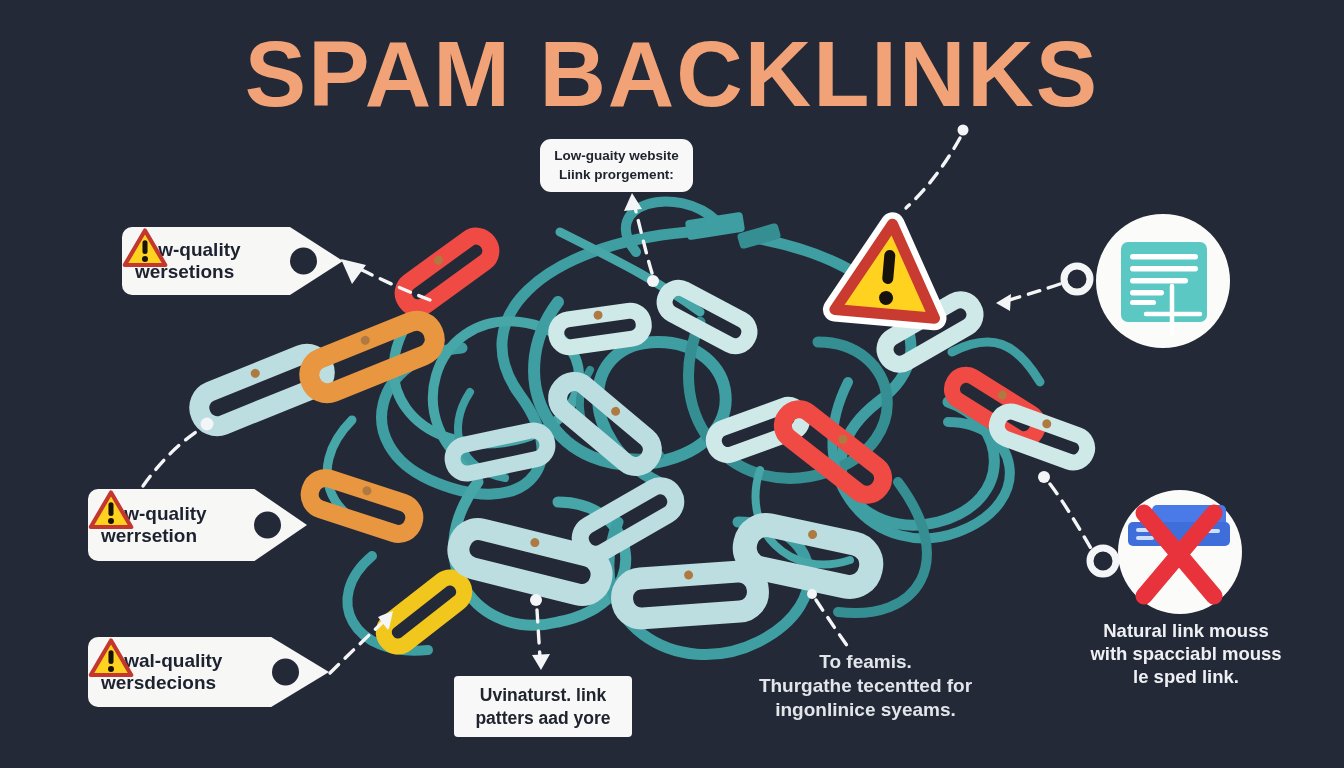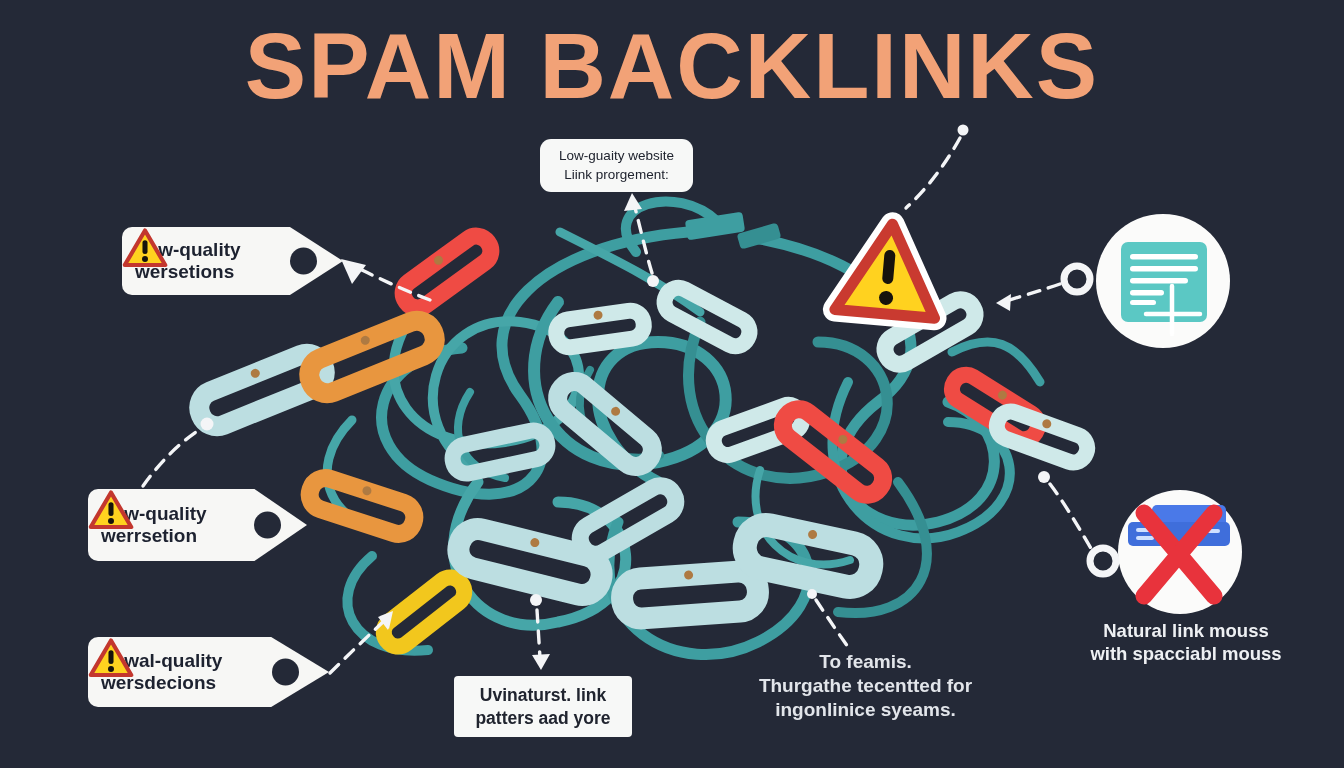--- a/index.html
+++ b/index.html
@@ -4,21 +4,21 @@
 <style>
   html,body{margin:0;padding:0;background:#11141d;}
   #stage{
     position:relative;width:1344px;height:768px;overflow:hidden;
     background:#242937;font-family:"Liberation Sans",sans-serif;
   }
   svg{position:absolute;inset:0;}
   .abs{position:absolute;}
   
   #title{
-    left:0;right:0;top:14px;text-align:center;
+    left:0;right:0;top:22px;text-align:center;
     font-size:92px;font-weight:bold;letter-spacing:2px;color:#F2A277;
     white-space:nowrap;
   }
   
   .tag{
     background:#F7F7F5;color:#1d2230;
     clip-path:polygon(0 0,76% 0,100% 50%,76% 100%,0 100%);
     border-radius:10px;
     display:flex;align-items:center;gap:9px;padding-left:13px;box-sizing:border-box;
   }
@@ -26,21 +26,21 @@
   .tag .hole{
     position:absolute;width:27px;height:27px;border-radius:50%;
     background:#242937;top:50%;transform:translateY(-50%);
   }
   
   .callout{
     background:#F7F8F7;color:#20242f;border-radius:11px;
     display:flex;flex-direction:column;justify-content:center;text-align:center;
     box-sizing:border-box;
   }
-  #callout-top{left:540px;top:139px;width:153px;height:53px;font-size:13.5px;font-weight:400;line-height:1.35;}
+  #callout-top{left:540px;top:139px;width:153px;height:53px;font-size:13.5px;font-weight:700;line-height:1.35;}
   #callout-bottom{left:454px;top:676px;width:178px;height:61px;font-size:17.5px;font-weight:600;line-height:1.3;border-radius:4px;}
   
   .caption{text-align:center;font-weight:700;}
   #caption-center{left:728px;top:650px;width:275px;font-size:19px;color:#E2E5EA;line-height:1.26;}
   #caption-right{left:1082px;top:620px;width:208px;font-size:18.5px;color:#EEF0F3;line-height:1.24;}
 </style>
 </head>
 <body>
 
 <div id="stage">
@@ -260,15 +260,16 @@
 
   <div id="caption-center" class="caption abs">
     <div>To feamis.</div>
     <div>Thurgathe tecentted for</div>
     <div>ingonlinice syeams.</div>
   </div>
 
   <div id="caption-right" class="caption abs">
     <div>Natural link mouss</div>
     <div>with spacciabl mouss</div>
+    <div>le sped link.</div>
   </div>
 
 </div>
 
 </body></html>

